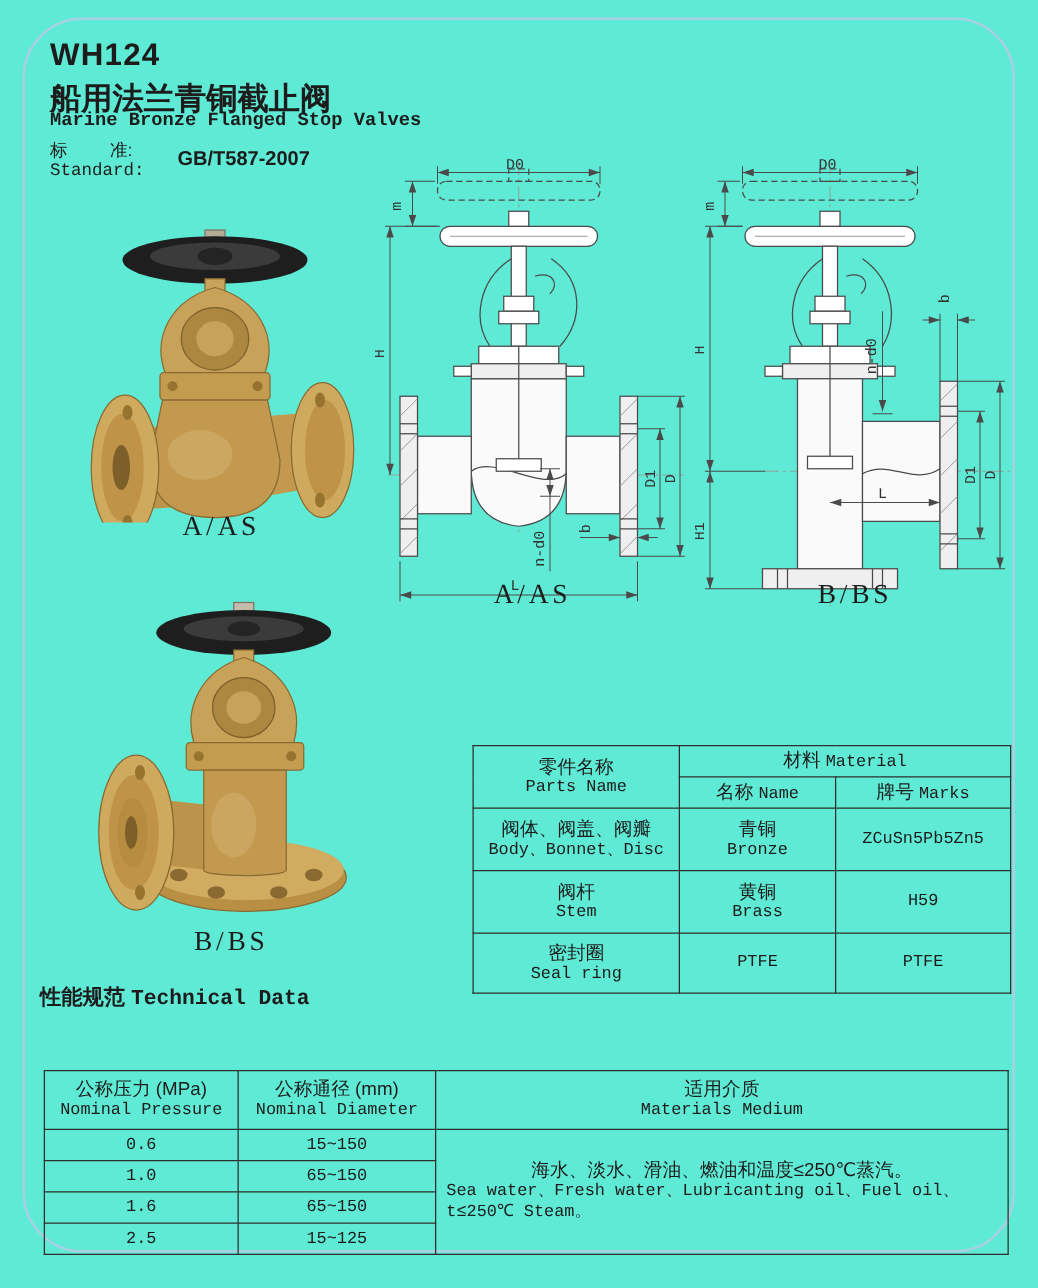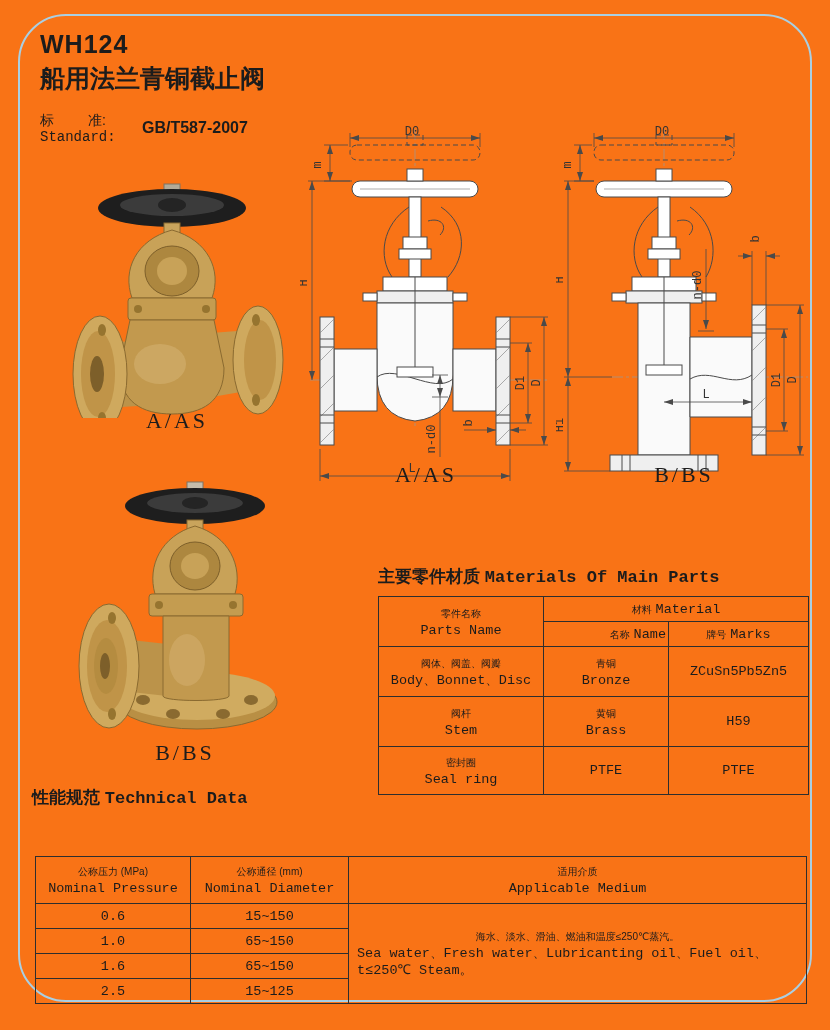--- a/index.html
+++ b/index.html
@@ -1,16 +1,16 @@
 <!DOCTYPE html>
 <html><head>
 <meta charset="utf-8">
 <style>
   html,body{margin:0;padding:0;background:#ffffff;}
-  .page{position:relative;width:830px;height:1030px;background:#f97316;overflow:hidden;
+  .page{position:relative;width:830px;height:1030px;background:#5eead4;overflow:hidden;
         font-family:"Liberation Sans","DejaVu Sans",sans-serif;color:#1c1c1c;}
   .frame{position:absolute;left:18px;top:14px;width:790px;height:984px;
          border:2px solid #a9cfe3;border-radius:48px;}
   .abs{position:absolute;}
   .mono{font-family:"Liberation Mono","DejaVu Sans Mono",monospace;}
 
   .model{left:40px;top:30px;font-size:25px;font-weight:bold;letter-spacing:1px;}
   .title-zh{left:40px;top:62px;font-size:25px;font-weight:bold;}
   .title-en{left:40px;top:88px;font-size:15px;font-weight:bold;}
   .std-block{left:40px;top:112px;font-size:14px;line-height:17px;}
@@ -30,34 +30,35 @@
   svg .cl{stroke:#9a9a9a;stroke-width:.7;fill:none;stroke-dasharray:11 3 3 3;}
   svg .dsh{stroke:#4a4a4a;stroke-width:1;fill:none;stroke-dasharray:5 3;}
   svg .dim{stroke:#4a4a4a;stroke-width:.8;fill:none;}
   svg .arr{fill:#4a4a4a;stroke:none;}
   svg text{font-family:"Liberation Mono","DejaVu Sans Mono",monospace;font-size:12px;fill:#333;}
 
   
   table{border-collapse:collapse;table-layout:fixed;}
   .dtab td{border:1.5px solid #2e2e2e;text-align:center;vertical-align:middle;
            font-size:14px;line-height:17px;padding:1px 2px;}
-  .dtab .zh{font-size:10px;}
+  .dtab .zh{font-size:15px;}
   .dtab .en{font-family:"Liberation Mono","DejaVu Sans Mono",monospace;font-size:13.5px;}
   .sec-title{font-size:17px;font-weight:bold;}
   .sec-title .en{font-family:"Liberation Mono","DejaVu Sans Mono",monospace;font-weight:bold;}
   .medium-cell .en{text-align:left;padding:0 6px;}
 </style>
 </head>
 <body>
 
 <div class="page">
   <div class="frame"></div>
 
   <div class="abs model">WH124</div>
   <div class="abs title-zh">船用法兰青铜截止阀</div>
+  <div class="abs title-en mono">Marine Bronze Flanged Stop Valves</div>
   <div class="abs std-block">
     <div class="std-zh"><span>标</span><span class="gap"></span><span>准:</span></div>
     <div class="mono">Standard:</div>
   </div>
   <div class="abs std-val">GB/T587-2007</div>
 
   <div class="abs" style="left:52px;top:168px;width:250px;height:250px;">
     <svg width="250" height="250" viewBox="0 0 250 250">
 
       <rect x="112" y="16" width="16" height="12" fill="#b3aa97" stroke="#7d7464"></rect>
@@ -335,43 +336,39 @@
       <text transform="rotate(-90 7 300)" x="7" y="300" text-anchor="middle">H1</text>
 
       <line x1="108" y1="277" x2="196" y2="277" class="dim"></line>
       <path class="arr" d="M108,277 l9,-3 l0,6 z"></path>
         <path class="arr" d="M196,277 l-9,-3 l0,6 z"></path>
       <text x="150" y="273" text-anchor="middle">L</text>
     </svg>
   </div>
   <div class="abs dwg-label" style="left:556px;top:462px;width:256px;">B/BS</div>
 
-  <div class="abs sec-title" style="left:378px;top:565px;">
-    <span>主要零件材质</span>
-    <span class="en">Materials Of Main Parts</span>
-  </div>
   <table class="dtab abs" style="left:378px;top:596px;width:430px;">
     <colgroup>
         <col style="width:165px">
         <col style="width:125px">
         <col style="width:140px">
       </colgroup>
     <tbody>
         <tr>
       <td rowspan="2" style="height:44px;">
         <div class="zh">零件名称</div>
         <div class="en">Parts Name</div>
       </td>
       <td colspan="2" style="height:22px;">
         <span class="zh">材料</span>
         <span class="en">Material</span>
       </td>
     </tr>
     <tr>
-      <td style="height:22px;text-align:right;">
+      <td style="height:22px;">
         <span class="zh">名称</span>
         <span class="en">Name</span>
       </td>
       <td>
         <span class="zh">牌号</span>
         <span class="en">Marks</span>
       </td>
     </tr>
     <tr>
       <td style="height:47px;">
@@ -424,21 +421,21 @@
       <td style="height:44px;">
         <div class="zh">公称压力 (MPa)</div>
         <div class="en">Nominal Pressure</div>
       </td>
       <td>
         <div class="zh">公称通径 (mm)</div>
         <div class="en">Nominal Diameter</div>
       </td>
       <td>
         <div class="zh">适用介质</div>
-        <div class="en">Applicable Medium</div>
+        <div class="en">Materials Medium</div>
       </td>
     </tr>
     <tr>
       <td style="height:22px;" class="en">0.6</td>
       <td class="en">15~150</td>
       <td rowspan="4" class="medium-cell">
         <div class="zh">海水、淡水、滑油、燃油和温度≤250℃蒸汽。</div>
         <div class="en">Sea water、Fresh water、Lubricanting oil、Fuel oil、t≤250℃ Steam。</div>
       </td>
     </tr>

